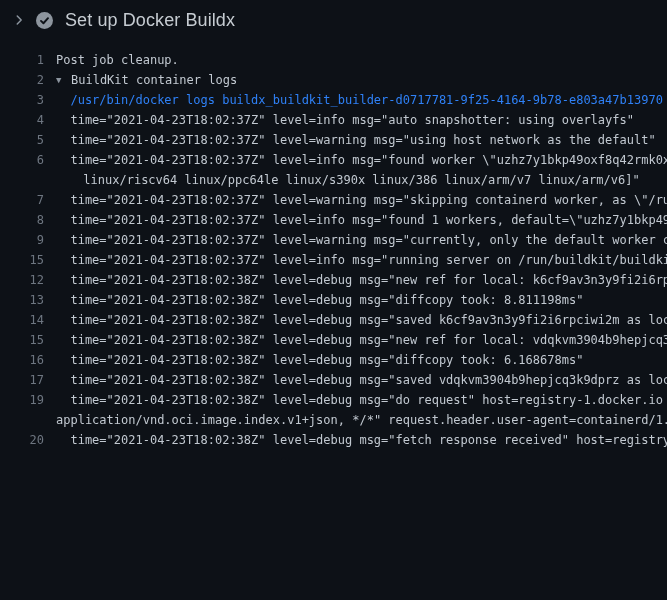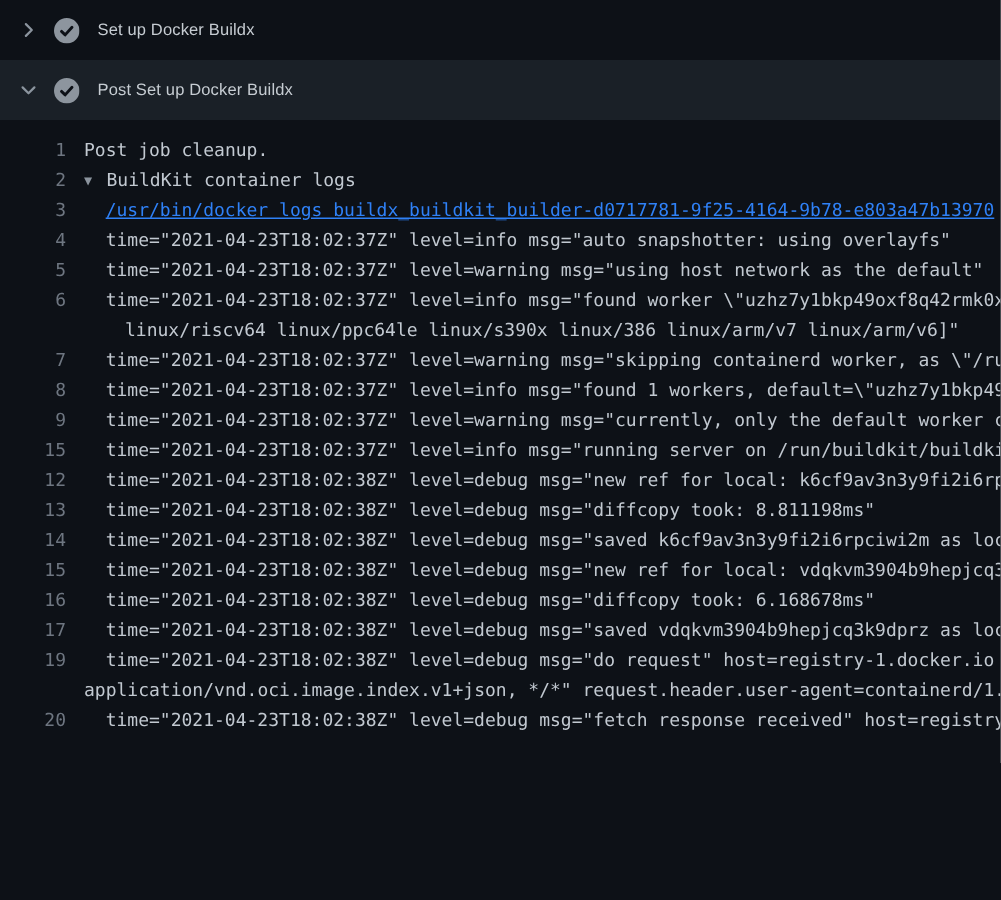--- a/index.html
+++ b/index.html
@@ -11,21 +11,21 @@
   
   .steps{width:100%;}
   .step{
     height:40px;display:flex;align-items:center;
     padding-left:12px;box-sizing:border-box;cursor:pointer;
   }
   .step.expanded{background:var(--expanded-bg,#1a2027);}
   .chev{width:14px;height:14px;flex:0 0 14px;margin-right:10px;color:var(--chevron,#8b949e);display:flex;align-items:center;justify-content:center;}
   .statusicon{width:17px;height:17px;flex:0 0 17px;margin-right:12px;color:var(--check-circle,#8d959e);display:flex;align-items:center;justify-content:center;}
   .steplabel{
-    font-size:11px;color:var(--step-label,#c6ccd2);letter-spacing:.1px;
+    font-size:18px;color:var(--step-label,#c6ccd2);letter-spacing:.1px;
   }
   
   .log{
     padding-top:10px;
     font-family:"DejaVu Sans Mono", monospace;
     font-size:12px;line-height:20px;
   }
   .lrow{display:flex;height:20px;white-space:pre;}
   .ln{
     flex:0 0 44px;text-align:right;color:var(--line-number,#6e7681);
@@ -51,39 +51,25 @@
           </svg>
         </span>
         <span class="statusicon">
           <svg viewBox="0 0 16 16" width="17" height="17">
             <circle cx="8" cy="8" r="8" fill="currentColor"></circle>
             <path d="M4.7 8.4 L7 10.6 L11.3 5.8" fill="none" stroke="#0d1117" stroke-width="1.8" stroke-linecap="round" stroke-linejoin="round"></path>
           </svg>
         </span>
         <span class="steplabel">Set up Docker Buildx</span>
       </div>
-      <div class="step expanded">
-        <span class="chev">
-          <svg viewBox="0 0 16 16" width="14" height="14">
-            <path d="M3.5 6 L8 10.5 L12.5 6" fill="none" stroke="currentColor" stroke-width="1.7" stroke-linecap="round" stroke-linejoin="round"></path>
-          </svg>
-        </span>
-        <span class="statusicon">
-          <svg viewBox="0 0 16 16" width="17" height="17">
-            <circle cx="8" cy="8" r="8" fill="currentColor"></circle>
-            <path d="M4.7 8.4 L7 10.6 L11.3 5.8" fill="none" stroke="#0d1117" stroke-width="1.8" stroke-linecap="round" stroke-linejoin="round"></path>
-          </svg>
-        </span>
-        <span class="steplabel">Post Set up Docker Buildx</span>
-      </div>
     </div>
   <div class="log" id="log">
       <div class="lrow"><span class="ln">1</span><span class="txt" style="padding-left: 0ch;">Post job cleanup.</span></div>
       <div class="lrow group"><span class="ln">2</span><span class="txt" style="padding-left: 0ch;"><span class="tri">▼</span><span>BuildKit container logs</span></span></div>
-      <div class="lrow"><span class="ln">3</span><span class="txt command" style="padding-left: 2ch; text-decoration: underline;">/usr/bin/docker logs buildx_buildkit_builder-d0717781-9f25-4164-9b78-e803a47b13970</span></div>
+      <div class="lrow"><span class="ln">3</span><span class="txt command" style="padding-left: 2ch;">/usr/bin/docker logs buildx_buildkit_builder-d0717781-9f25-4164-9b78-e803a47b13970</span></div>
       <div class="lrow"><span class="ln">4</span><span class="txt" style="padding-left: 2ch;">time="2021-04-23T18:02:37Z" level=info msg="auto snapshotter: using overlayfs"</span></div>
       <div class="lrow"><span class="ln">5</span><span class="txt" style="padding-left: 2ch;">time="2021-04-23T18:02:37Z" level=warning msg="using host network as the default"</span></div>
       <div class="lrow"><span class="ln">6</span><span class="txt" style="padding-left: 2ch;">time="2021-04-23T18:02:37Z" level=info msg="found worker \"uzhz7y1bkp49oxf8q42rmk0xjd\", platforms=[linux/amd64</span></div>
       <div class="lrow"><span class="ln"></span><span class="txt" style="padding-left: 0ch; text-align: center;">linux/riscv64 linux/ppc64le linux/s390x linux/386 linux/arm/v7 linux/arm/v6]"</span></div>
       <div class="lrow"><span class="ln">7</span><span class="txt" style="padding-left: 2ch;">time="2021-04-23T18:02:37Z" level=warning msg="skipping containerd worker, as \"/run/containerd/containerd.sock\" does not exist"</span></div>
       <div class="lrow"><span class="ln">8</span><span class="txt" style="padding-left: 2ch;">time="2021-04-23T18:02:37Z" level=info msg="found 1 workers, default=\"uzhz7y1bkp49oxf8q42rmk0xjd\""</span></div>
       <div class="lrow"><span class="ln">9</span><span class="txt" style="padding-left: 2ch;">time="2021-04-23T18:02:37Z" level=warning msg="currently, only the default worker can be used."</span></div>
       <div class="lrow"><span class="ln">15</span><span class="txt" style="padding-left: 2ch;">time="2021-04-23T18:02:37Z" level=info msg="running server on /run/buildkit/buildkitd.sock"</span></div>
       <div class="lrow"><span class="ln">12</span><span class="txt" style="padding-left: 2ch;">time="2021-04-23T18:02:38Z" level=debug msg="new ref for local: k6cf9av3n3y9fi2i6rpciwi2m"</span></div>
       <div class="lrow"><span class="ln">13</span><span class="txt" style="padding-left: 2ch;">time="2021-04-23T18:02:38Z" level=debug msg="diffcopy took: 8.811198ms"</span></div>

